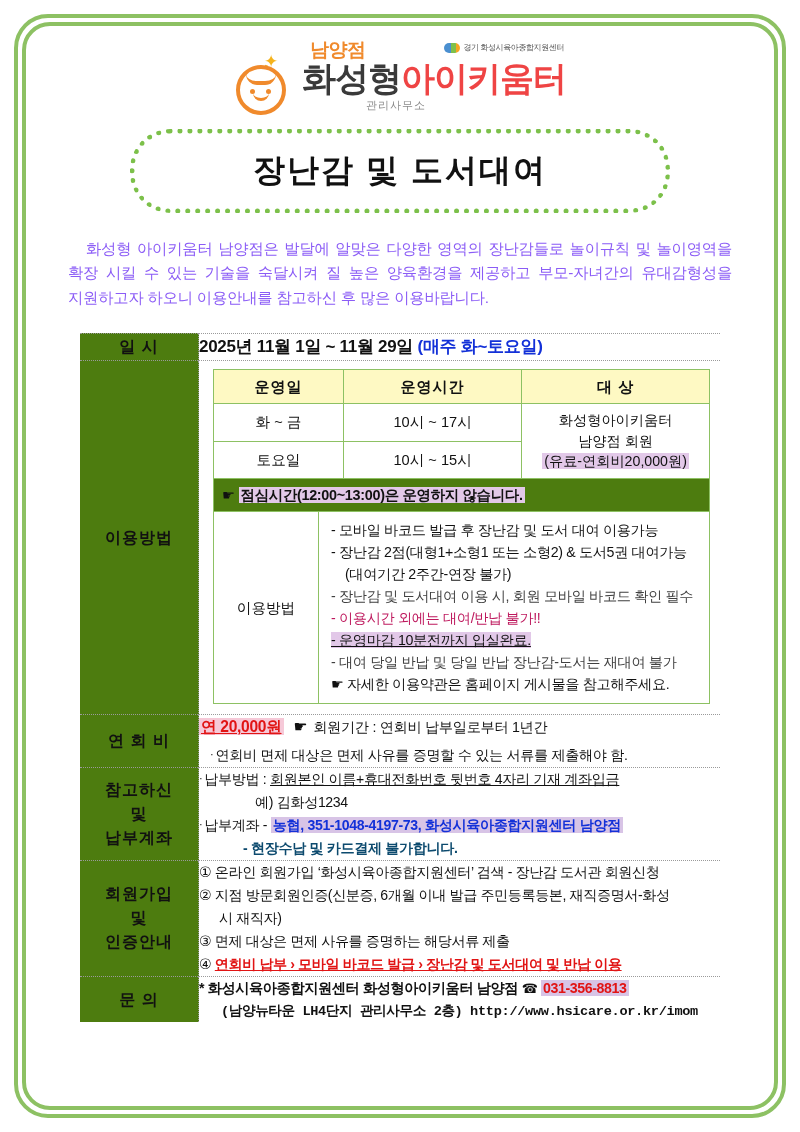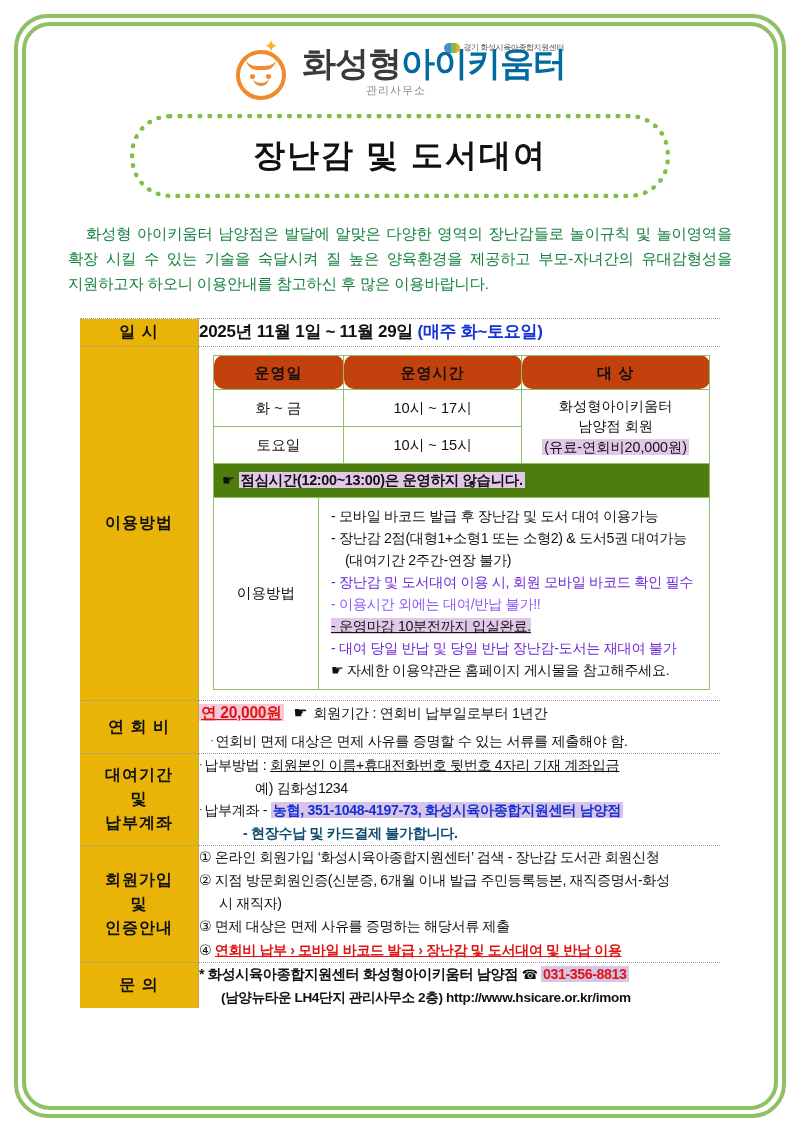--- a/index.html
+++ b/index.html
@@ -118,21 +118,21 @@
     line-height: 1.1;
   }
   .logo-main {
     font-size: 34px;
     font-weight: bold;
     line-height: 1.05;
     letter-spacing: -1px;
     white-space: nowrap;
   }
   .logo-main .dark { color: #3a3a3a; }
-  .logo-main .orange { color: #0369a1; }
+  .logo-main .orange { color: #ef4444; }
   .logo-sub {
     font-size: 11px;
     color: #8a8a8a;
     letter-spacing: 1px;
     margin-left: 64px;
     margin-top: 1px;
   }
   .center-badge {
     position: absolute;
     right: 2px;
@@ -176,40 +176,40 @@
 
   
   .intro {
     margin: 24px 68px 0 68px;
     font-size: 15.3px;
     line-height: 1.62;
     text-align: justify;
     text-indent: 18px;
     letter-spacing: -0.2px;
     word-break: keep-all;
-    color: #15803d;
+    color: #8b5cf6;
   }
 
   
   .info-table {
     margin: 22px auto 0;
     width: 640px;
     border-collapse: collapse;
     table-layout: fixed;
   }
   .info-table > tbody > tr > td {
     vertical-align: middle;
     padding: 0;
   }
   .row-sep { border-bottom: 1px dotted #9a9a9a; }
   .row-top { border-top: 1px dotted #9a9a9a; }
 
   .lbl {
     width: 118px;
-    background: #eab308;
+    background: #4d7c0f;
     text-align: center;
     font-size: 16px;
     font-weight: bold;
     letter-spacing: 1px;
     color: #111;
     border-right: 1px dotted #9a9a9a;
     line-height: 1.5;
     padding: 6px 2px;
   }
   .cell {
@@ -233,25 +233,24 @@
   .sched th, .sched td {
     border: 1px solid #8dc163;
     text-align: center;
     font-size: 14.6px;
     padding: 6px 2px;
     line-height: 1.4;
     font-weight: normal;
     color: #111;
   }
   .sched th {
-    background: #c2410c;
+    background: #fef9c3;
     font-weight: bold;
     font-size: 15px;
     letter-spacing: 1px;
-    border-radius: 10px;
   }
   .sched .target-cell { line-height: 1.45; font-size: 14.2px; }
   .hl-purple {
     background: #e2c8e8;
     padding: 0 2px;
   }
   .lunch-row {
     background: #4d7c0f;
     border: 1px solid #8dc163;
     border-top: none;
@@ -282,22 +281,22 @@
     flex: 1;
     padding: 7px 8px 8px 12px;
   }
   .usage-right .li {
     font-size: 14.2px;
     line-height: 1.55;
     letter-spacing: -0.35px;
     white-space: nowrap;
   }
   .usage-right .li.indent { padding-left: 14px; }
-  .blue { color: #6d28d9; }
-  .red  { color: #8b5cf6; }
+  .blue { color: #404040; }
+  .red  { color: #be185d; }
   .hl-ul {
     background: #e2c8e8;
     text-decoration: underline;
   }
 
   
   .fee-main {
     font-size: 15.6px;
     font-weight: bold;
     letter-spacing: -0.3px;
@@ -338,21 +337,21 @@
   .join-line.sub { padding-left: 20px; }
   .join-red {
     color: #e11414;
     font-weight: bold;
     text-decoration: underline;
     margin-top: 22px;
   }
 
   
   .contact-line1 { font-size: 14.2px; font-weight: bold; letter-spacing: -0.4px; }
-  .contact-line2 { font-size: 13.6px; font-weight: bold; letter-spacing: -0.4px; padding-left: 22px; margin-top: 2px; }
+  .contact-line2 { font-size: 13.6px; font-weight: bold; letter-spacing: -0.4px; padding-left: 22px; margin-top: 2px; font-family: Liberation Mono, monospace; }
   .tel-hl {
     color: #e11414;
     background: #d8c4e6;
     font-weight: bold;
     padding: 0 2px;
   }
   .url { letter-spacing: -0.3px; }
   .tel-icon { font-size: 13px; }
   .dot-bullet { font-size: 11px; vertical-align: 2px; margin-right: 2px; }
 </style>
@@ -369,20 +368,21 @@
       <div class="logo-face">
         <span class="star">✦</span>
         <span class="antenna"></span>
         <span class="circle"></span>
         <span class="hair"></span>
         <span class="eye l"></span>
         <span class="eye r"></span>
         <span class="mouth"></span>
       </div>
       <div class="logo-text">
+        <div class="logo-branch">남양점</div>
         <div class="logo-main"><span class="dark">화성형</span><span class="orange">아이키움터</span></div>
         <div class="logo-sub">관리사무소</div>
       </div>
       <div class="center-badge">
         <span class="badge-mark"></span>
         <span class="badge-text">경기 화성시육아종합지원센터</span>
       </div>
     </div>
   </div>
 
@@ -460,21 +460,21 @@
             <span class="fee-amount">연 20,000원</span><span class="fee-note-hand">☛</span><span style="font-weight:normal;font-size:14.2px;">회원기간 : 연회비 납부일로부터 1년간</span>
           </div>
           <div class="fee-sub">
             <span class="dot-bullet">·</span><span>연회비 면제 대상은 면제 사유를 증명할 수 있는 서류를 제출해야 함.</span>
           </div>
         </td>
       </tr>
 
       <tr class="row-sep">
         <td class="lbl">
-          <div>대여기간</div>
+          <div>참고하신</div>
           <div>및</div>
           <div>납부계좌</div>
         </td>
         <td class="cell">
           <div class="pay-line">
             <span class="dot-bullet">·</span><span>납부방법 : </span><span class="u">회원본인 이름+휴대전화번호 뒷번호 4자리 기재 계좌입금</span>
           </div>
           <div class="pay-line pay-indent">예) 김화성1234</div>
           <div class="pay-line">
             <span class="dot-bullet">·</span><span>납부계좌 - </span><span class="acct-hl">농협, 351-1048-4197-73, 화성시육아종합지원센터 남양점</span>

